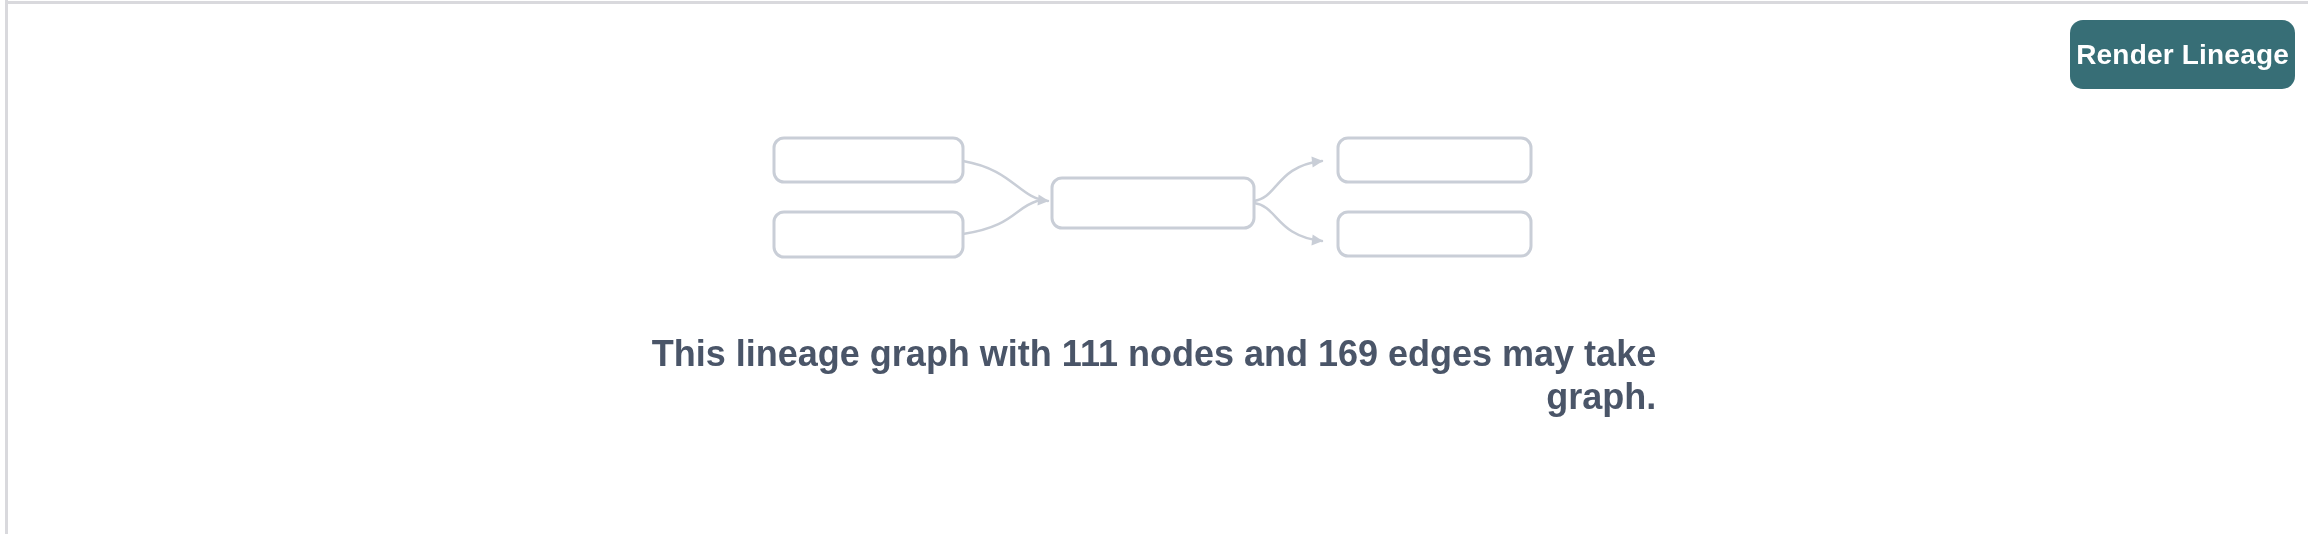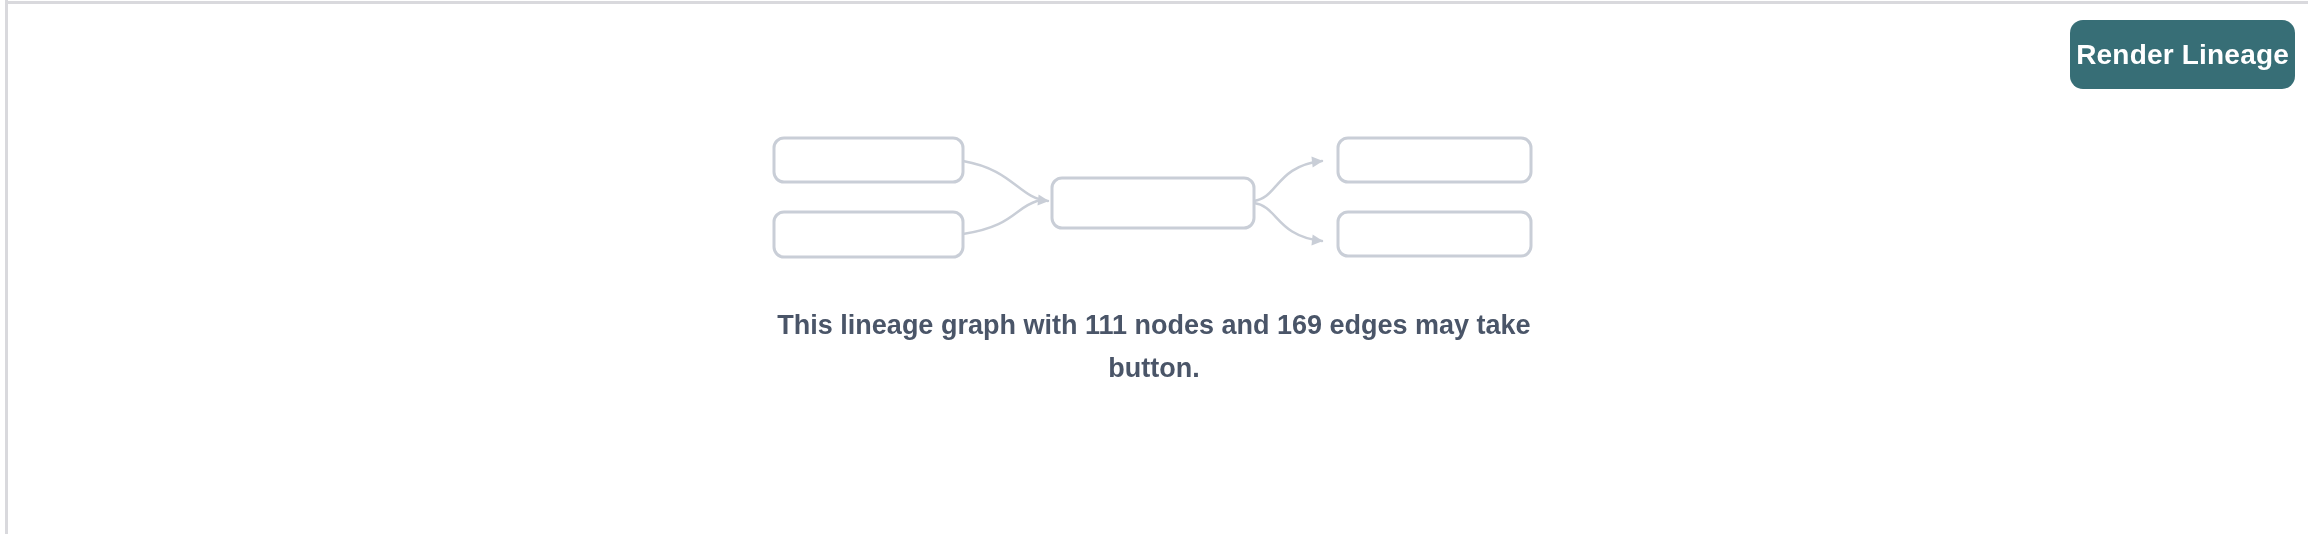--- a/index.html
+++ b/index.html
@@ -49,24 +49,24 @@
     stroke-width:3;
   }
   .placeholder-svg .edge{
     fill:none;
     stroke:var(--placeholder-stroke,#c9ced7);
     stroke-width:2.5;
     stroke-linecap:round;
   }
   .placeholder-svg .head{fill:var(--placeholder-stroke,#c9ced7);}
   .warning{
-    margin-top:34px;
-    text-align:center;
+    margin-top:62px;
+    text-align:right;
     color:var(--message-text,#4a5568);
-    font-size:27px;font-weight:700;line-height:43px;
+    font-size:36px;font-weight:700;line-height:43px;
   }
   .warning .line{white-space:nowrap;}
 </style>
 </head>
 <body>
 
 <div class="panel">
   <div class="panel-top-border"></div>
   <div class="panel-left-border"></div>
 
@@ -92,17 +92,17 @@
         <rect class="node" x="10" y="8" width="189" height="44" rx="10"></rect>
         <rect class="node" x="10" y="82" width="189" height="45" rx="10"></rect>
         <rect class="node" x="288" y="48" width="202" height="50" rx="10"></rect>
         <rect class="node" x="574" y="8" width="193" height="44" rx="10"></rect>
         <rect class="node" x="574" y="82" width="193" height="44" rx="10"></rect>
       </g>
     </svg>
 
     <div class="warning">
       <div class="line">This lineage graph with 111 nodes and 169 edges may take</div>
-      <div class="line">button.</div>
+      <div class="line">graph.</div>
     </div>
 
   </div>
 </div>
 
 </body></html>

